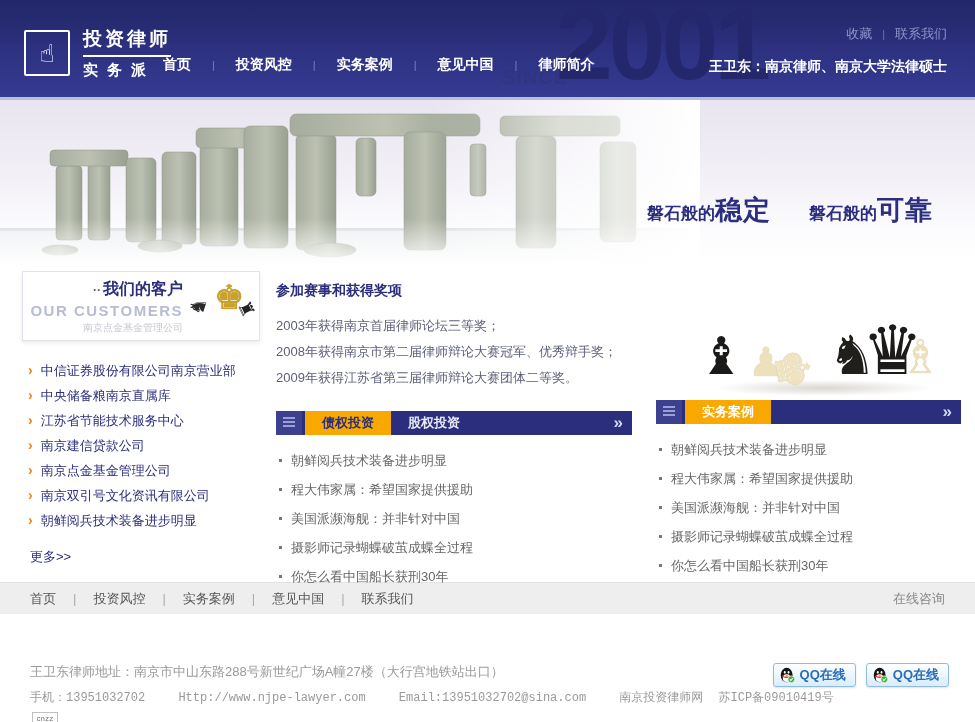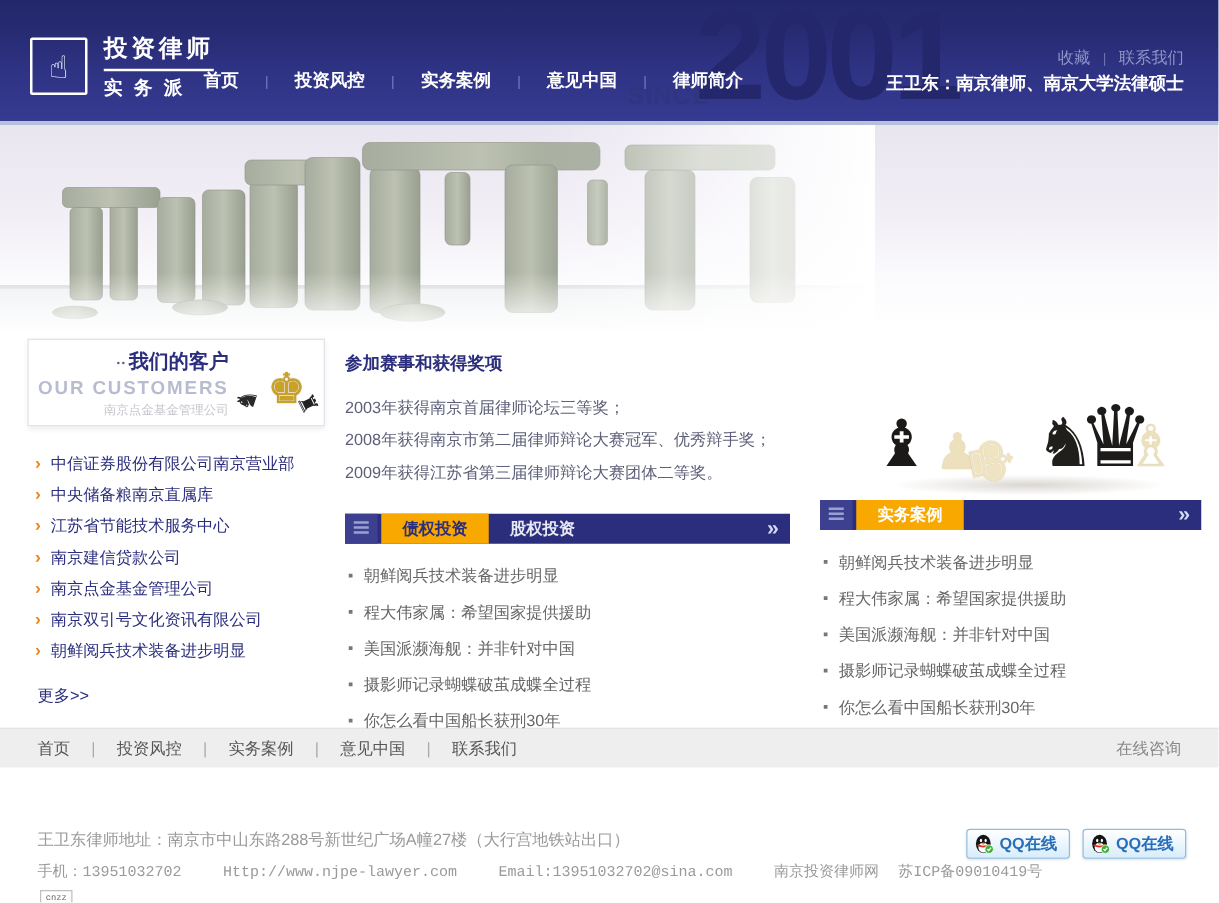--- a/index.html
+++ b/index.html
@@ -13,39 +13,39 @@
   .logo-box { width:42px; height:42px; border:2px solid #fff; border-radius:2px; color:#fff;
               font-size:25px; line-height:44px; text-align:center; font-family:"DejaVu Sans",sans-serif; }
   .logo-l1 { color:#fff; font-size:19px; font-weight:bold; letter-spacing:3px; padding-bottom:3px; border-bottom:2px solid #fff; }
   .logo-l2 { color:#fff; font-size:15px; font-weight:bold; letter-spacing:9px; margin-top:4px; }
   .main-nav { position:absolute; left:163px; top:56px; margin:0; padding:0; list-style:none; display:flex; align-items:center; z-index:3; }
   .main-nav li { color:#fff; font-size:14px; font-weight:bold; cursor:pointer; white-space:nowrap; }
   .main-nav li + li::before { content:"|"; color:#7a7fc0; font-weight:normal; margin:0 21px; font-size:11px; }
   .since-year { position:absolute; left:556px; top:-14px; font-size:102px; font-weight:bold;
                 color:#24276b; letter-spacing:-4px; z-index:1; }
   .since-word { position:absolute; left:502px; top:66px; font-size:20px; font-weight:bold; color:#31357f; z-index:1; letter-spacing:1px; }
-  .top-links { position:absolute; right:28px; top:25px; font-size:13px; display:flex; align-items:center; z-index:3;margin-top:12px; }
+  .top-links { position:absolute; right:28px; top:25px; font-size:13px; display:flex; align-items:center; z-index:3; }
   .top-links a { color:#9094c8; cursor:pointer; text-decoration:none; }
   .top-links a + a::before { content:"|"; color:#6d72b2; margin:0 10px; font-size:11px; }
   .lawyer-intro { position:absolute; right:28px; top:58px; color:#fff; font-size:14px; font-weight:bold; z-index:3; }
 
   
   .hero { position:relative; height:165px; overflow:hidden;
           background:linear-gradient(180deg,#e9e5f0 0%,#f2eff6 45%,#fcfcfe 80%,#fff 100%); }
   .hero svg { position:absolute; left:0; top:0; }
   .slogan { position:absolute; right:42px; top:92px; white-space:nowrap; color:#2c2f80; z-index:2; }
   .slogan .pre { font-size:17px; font-weight:bold; }
   .slogan .big { font-size:27px; font-weight:bold; letter-spacing:1px; }
   .slogan .gap { display:inline-block; width:38px; }
 
   
   .main { position:relative; height:317px; background:#fff; }
   .sidebar { position:absolute; left:22px; top:6px; width:238px; }
   .cust-panel { box-sizing:border-box; height:70px; border:1px solid #e2e2ea; background:#fff;
-                box-shadow:0 2px 4px rgba(110,110,150,.14); display:flex; padding:7px 4px 5px; }
+                box-shadow:0 2px 4px rgba(110,110,150,.14); display:flex; padding:7px 4px 19px; }
   .cust-text { flex:1; text-align:right; padding-right:6px; }
   .cust-title { color:#2b2e7d; font-size:16px; font-weight:bold; }
   .cust-title::before { content:"··"; color:#55597e; margin-right:2px; font-size:12px; }
   .cust-en { color:#b8bcd0; font-size:15px; font-weight:bold; letter-spacing:1.5px; margin-top:2px; }
   .cust-cn { color:#c8c6ce; font-size:10px; margin-top:2px; }
   .cust-chess { width:66px; position:relative; }
   .cust-chess span { position:absolute; line-height:1; }
   .cust-chess span:nth-child(1) { left:0; bottom:5px; font-size:20px; color:#2a2a2a; transform:rotate(-72deg); }
   .cust-chess span:nth-child(2) { left:25px; bottom:7px; font-size:34px; color:#c9a227; text-shadow:0 0 1px #9a7b1a; }
   .cust-chess span:nth-child(3) { right:1px; bottom:3px; font-size:18px; color:#222; transform:rotate(64deg); }
@@ -180,20 +180,23 @@
         <rect x="516" y="36" width="40" height="112" rx="6"></rect>
         <rect x="500" y="16" width="120" height="20" rx="5"></rect>
         <rect x="600" y="42" width="36" height="100" rx="6"></rect>
         <ellipse cx="160" cy="146" rx="22" ry="6"></ellipse>
         <ellipse cx="330" cy="150" rx="26" ry="7"></ellipse>
         <ellipse cx="60" cy="150" rx="18" ry="5"></ellipse>
       </g>
       <rect x="0" y="118" width="700" height="47" fill="url(#fadeB)"></rect>
       <rect x="430" y="0" width="270" height="165" fill="url(#fadeR)"></rect>
     </svg>
+    <div class="slogan">
+      <span class="pre">磐石般的</span><span class="big">稳定</span><span class="gap"></span><span class="pre">磐石般的</span><span class="big">可靠</span>
+    </div>
   </div>
 
   <div class="main">
 
     <aside class="sidebar">
       <div class="cust-panel">
         <div class="cust-text">
           <div class="cust-title">我们的客户</div>
           <div class="cust-en">OUR CUSTOMERS</div>
           <div class="cust-cn">南京点金基金管理公司</div>

